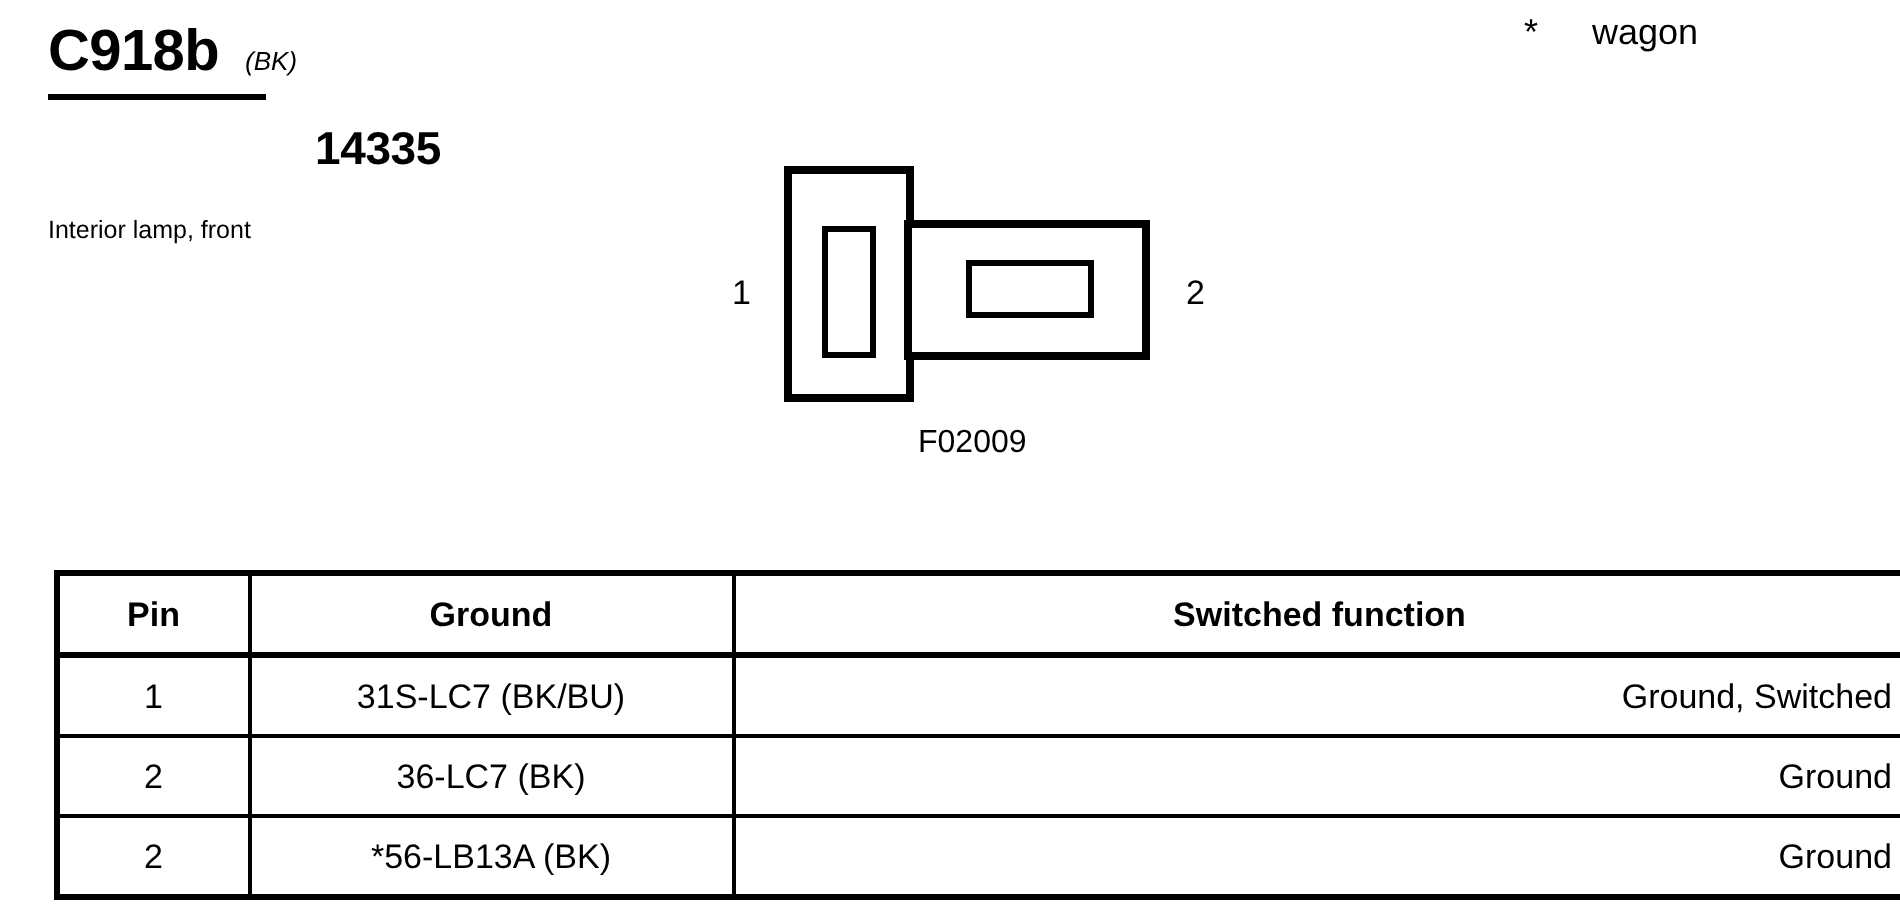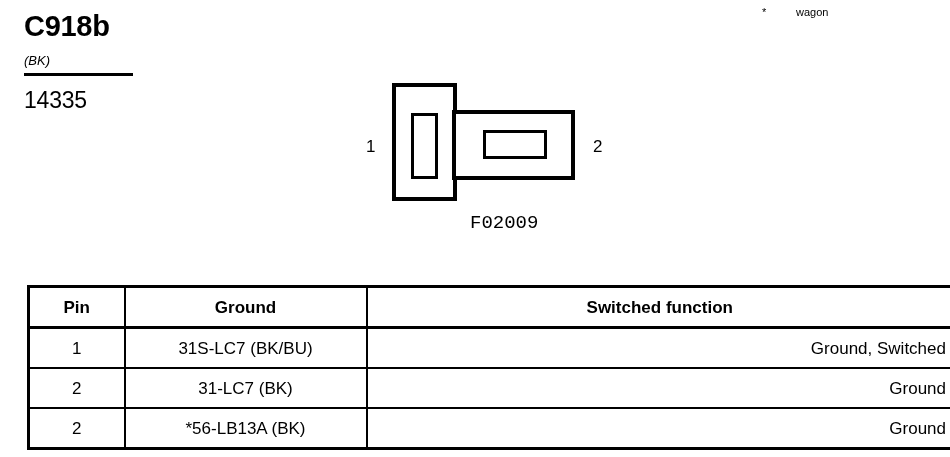--- a/index.html
+++ b/index.html
@@ -21,21 +21,20 @@
   #connector-header {
     position: absolute;
     left: 24px;
     top: 12px;
     width: 330px;
   }
   #connector-id-row {
     display: flex;
     align-items: baseline;
     gap: 13px;
-    flex-direction: column;
   }
   #connector-id {
     font-size: 29px;
     font-weight: bold;
     letter-spacing: -0.3px;
     line-height: 1;
   }
   #connector-color-code {
     font-size: 13px;
     font-weight: normal;
@@ -43,37 +42,38 @@
     font-style: italic;
   }
   #connector-id-underline {
     width: 109px;
     height: 3px;
     background: #000;
     margin-top: 6px;
   }
   #connector-part-number {
     font-size: 23px;
-    font-weight: normal;
+    font-weight: bold;
     margin-top: 13px;
     line-height: 1;
     letter-spacing: -0.2px;
+    text-align: center;
   }
   #connector-description {
     font-size: 12.5px;
     margin-top: 23px;
     line-height: 1;
   }
 
   
   #footnote {
     position: absolute;
     left: 762px;
     top: 6px;
-    font-size: 11px;
+    font-size: 18px;
     white-space: nowrap;
   }
   #footnote-marker {
     display: inline-block;
     width: 34px;
   }
 
   
   #connector-drawing {
     position: absolute;
@@ -129,26 +129,25 @@
   }
   .pin-number {
     position: absolute;
     font-size: 17px;
     line-height: 1;
   }
   #pin-label-1 { left: 11px; top: 60px; }
   #pin-label-2 { left: 238px; top: 60px; }
   #connector-face-code {
     position: absolute;
-    left: 115px;
+    left: 104px;
     top: 136px;
-    font-size: 19px;
+    font-size: 16px;
     line-height: 1;
     white-space: nowrap;
-    font-family: Liberation Mono, monospace;
   }
 
   
   #pin-table-wrap {
     position: absolute;
     left: 12px;
     top: 285px;
     width: 928px;
     padding-left: 15px;
   }
@@ -189,20 +188,21 @@
 </head>
 <body>
 
 <div id="connector-header">
   <div id="connector-id-row">
     <span id="connector-id">C918b</span>
     <span id="connector-color-code">(BK)</span>
   </div>
   <div id="connector-id-underline"></div>
   <div id="connector-part-number">14335</div>
+  <div id="connector-description">Interior lamp, front</div>
 </div>
 
 <div id="footnote">
   <span id="footnote-marker">*</span><span id="footnote-text">wagon</span>
 </div>
 
 <div id="connector-drawing">
   <span class="pin-number" id="pin-label-1">1</span>
 
   <div class="conn-box" id="connector-body-left"></div>
@@ -233,21 +233,21 @@
       </tr>
     </thead>
     <tbody>
       <tr>
         <td class="cell-pin">1</td>
         <td class="cell-circuit">31S-LC7 (BK/BU)</td>
         <td class="cell-function">Ground, Switched</td>
       </tr>
       <tr>
         <td class="cell-pin">2</td>
-        <td class="cell-circuit">31-LC7 (BK)</td>
+        <td class="cell-circuit">36-LC7 (BK)</td>
         <td class="cell-function">Ground</td>
       </tr>
       <tr>
         <td class="cell-pin">2</td>
         <td class="cell-circuit">*56-LB13A (BK)</td>
         <td class="cell-function">Ground</td>
       </tr>
     </tbody>
   </table>
 </div>

